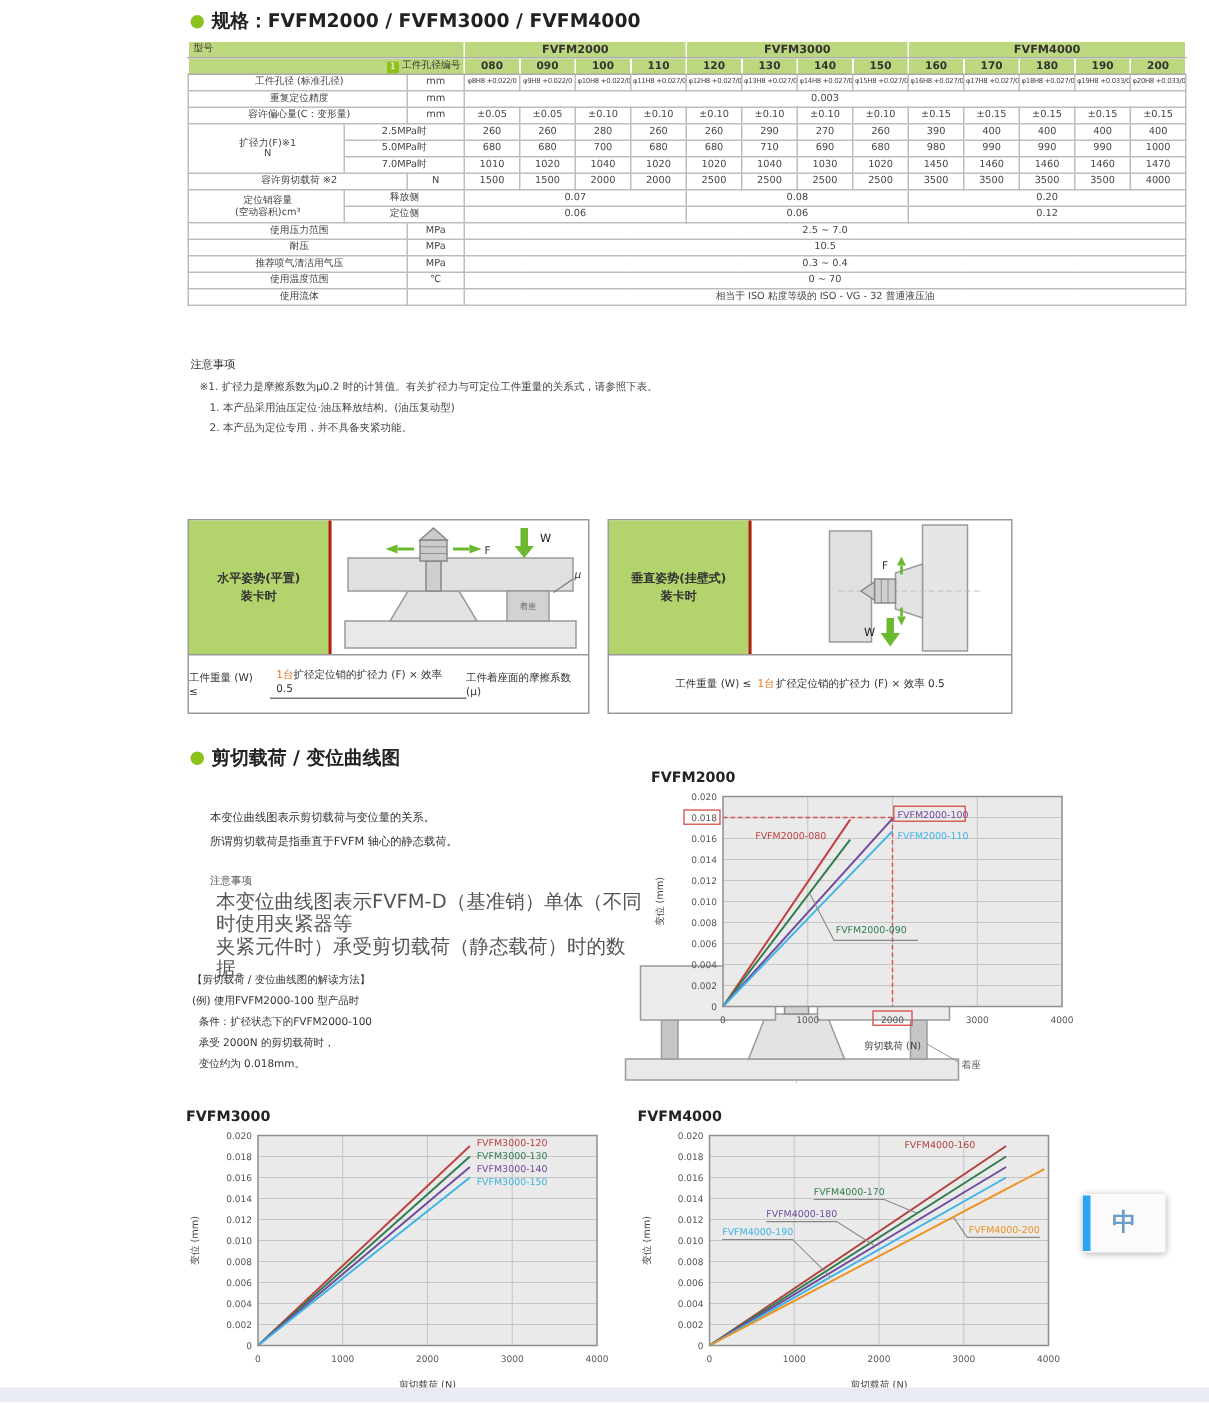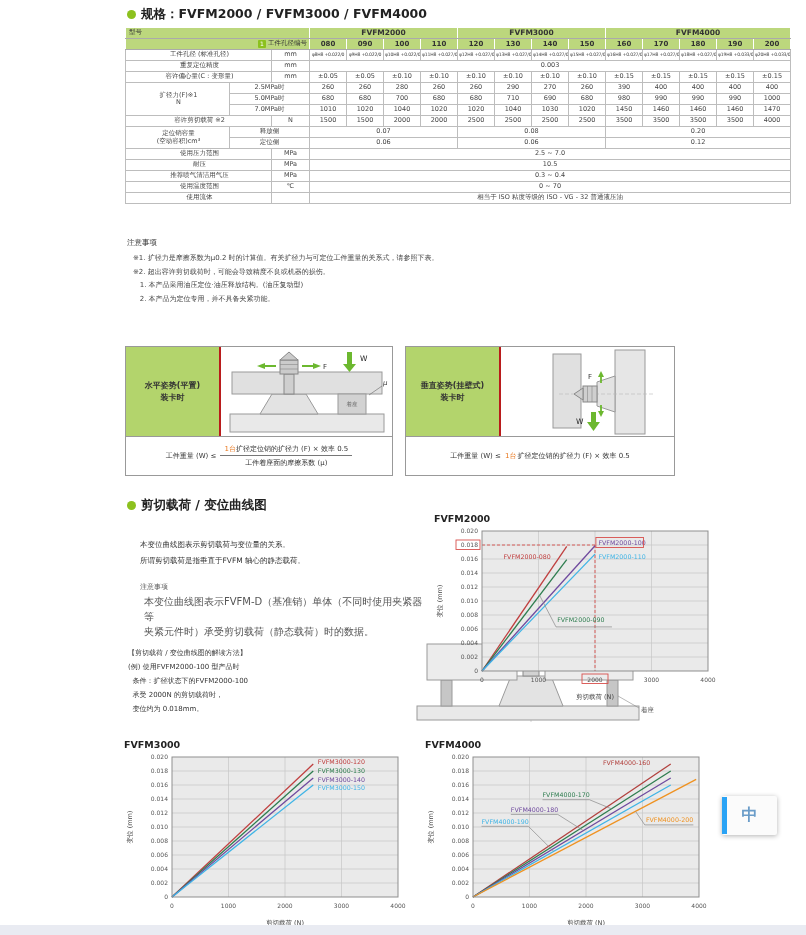--- a/index.html
+++ b/index.html
@@ -29,28 +29,28 @@
   .note-line{font-size:7px;color:#444;line-height:13.5px;white-space:pre-wrap;}
   
   .rel-box{position:absolute;border:1px solid #999;background:#fff;}
   .rel-top{display:flex;height:89px;border-bottom:1px solid #999;}
   .rel-cond{width:93px;background:#b3d46c;border-right:2px solid #b91c1c;display:flex;
             align-items:center;justify-content:center;text-align:center;font-size:8px;
             font-weight:bold;white-space:pre-line;color:#333;line-height:1.5;}
   .rel-diagram{flex:1;display:flex;align-items:center;justify-content:center;}
   .rel-formula{height:37px;display:flex;align-items:center;justify-content:center;
                font-size:7px;color:#333;gap:4px;}
-  .frac{display:inline-flex;flex-direction:column;align-items:center;}
+  .frac{display:inline-flex;flex-direction:row;align-items:center;}
   .frac .num{border-bottom:1px solid #777;padding:0 4px 1.5px;}
   .frac .den{padding-top:1.5px;}
   .red{color:#e8751a;font-style:normal;}
   
   .desc-line{font-size:7.5px;color:#333;line-height:16px;}
   .note-head2{font-size:7px;color:#555;margin-top:13px;margin-bottom:2px;}
-  .note-line2{font-size:10px;color:#555;line-height:15px;padding-left:4px;}
+  .note-line2{font-size:13px;color:#555;line-height:15px;padding-left:4px;}
   .howto-line{font-size:7px;color:#333;line-height:14px;white-space:pre-wrap;}
   
   .chart{position:absolute;width:302px;}
   .chart-title{font-size:9.5px;font-weight:bold;color:#222;margin:0 0 1px 4px;}
   .chart svg{display:block;}
   .tick{font-size:6px;fill:#555;}
   .clabel{font-size:6.3px;}
   .atitle{font-size:6.5px;fill:#444;}
   .dlabel{font-size:6.5px;fill:#444;}
   
@@ -258,21 +258,20 @@
           <td class="unit"></td>
           <td class="d" colspan="13">相当于 ISO 粘度等级的 ISO - VG - 32 普通液压油</td>
         </tr>
       </tbody>
     </table>
 
   <div class="abs" style="left:127px;top:238px;width:600px;">
     <div class="notes-head">注意事项</div>
     <div style="padding-left:6px;">
         <div class="note-line">※1. 扩径力是摩擦系数为μ0.2 时的计算值。有关扩径力与可定位工件重量的关系式，请参照下表。</div>
-        <div class="note-line">※2. 超出容许剪切载荷时，可能会导致精度不良或机器的损伤。</div>
         <div class="note-line">   1. 本产品采用油压定位·油压释放结构。(油压复动型)</div>
         <div class="note-line">   2. 本产品为定位专用，并不具备夹紧功能。</div>
       </div>
   </div>
 
   <div class="sec-title" style="left:127px;top:325px;margin-top:43px;">
     <span class="dot"></span>
     <span>扩径力与可定位工件重量的关系式</span>
   </div>
 

